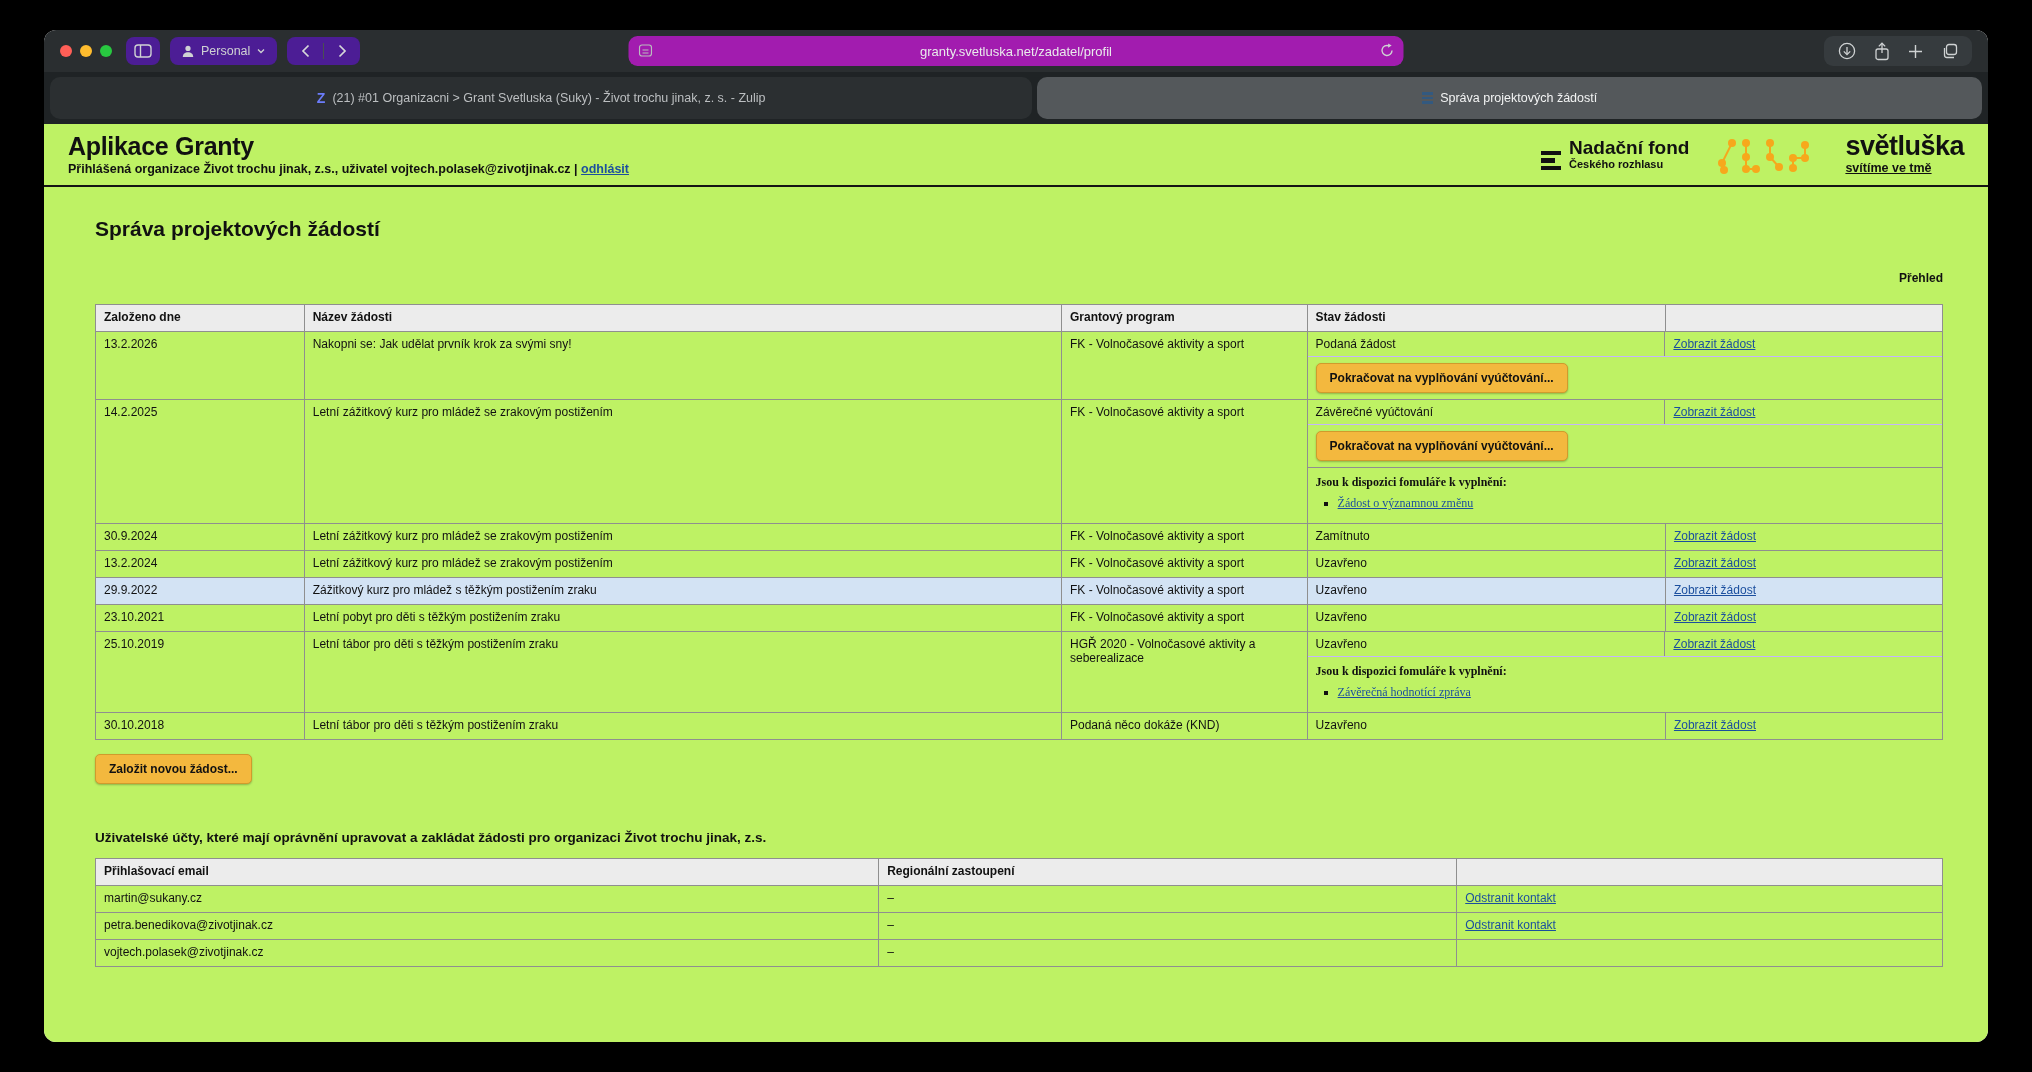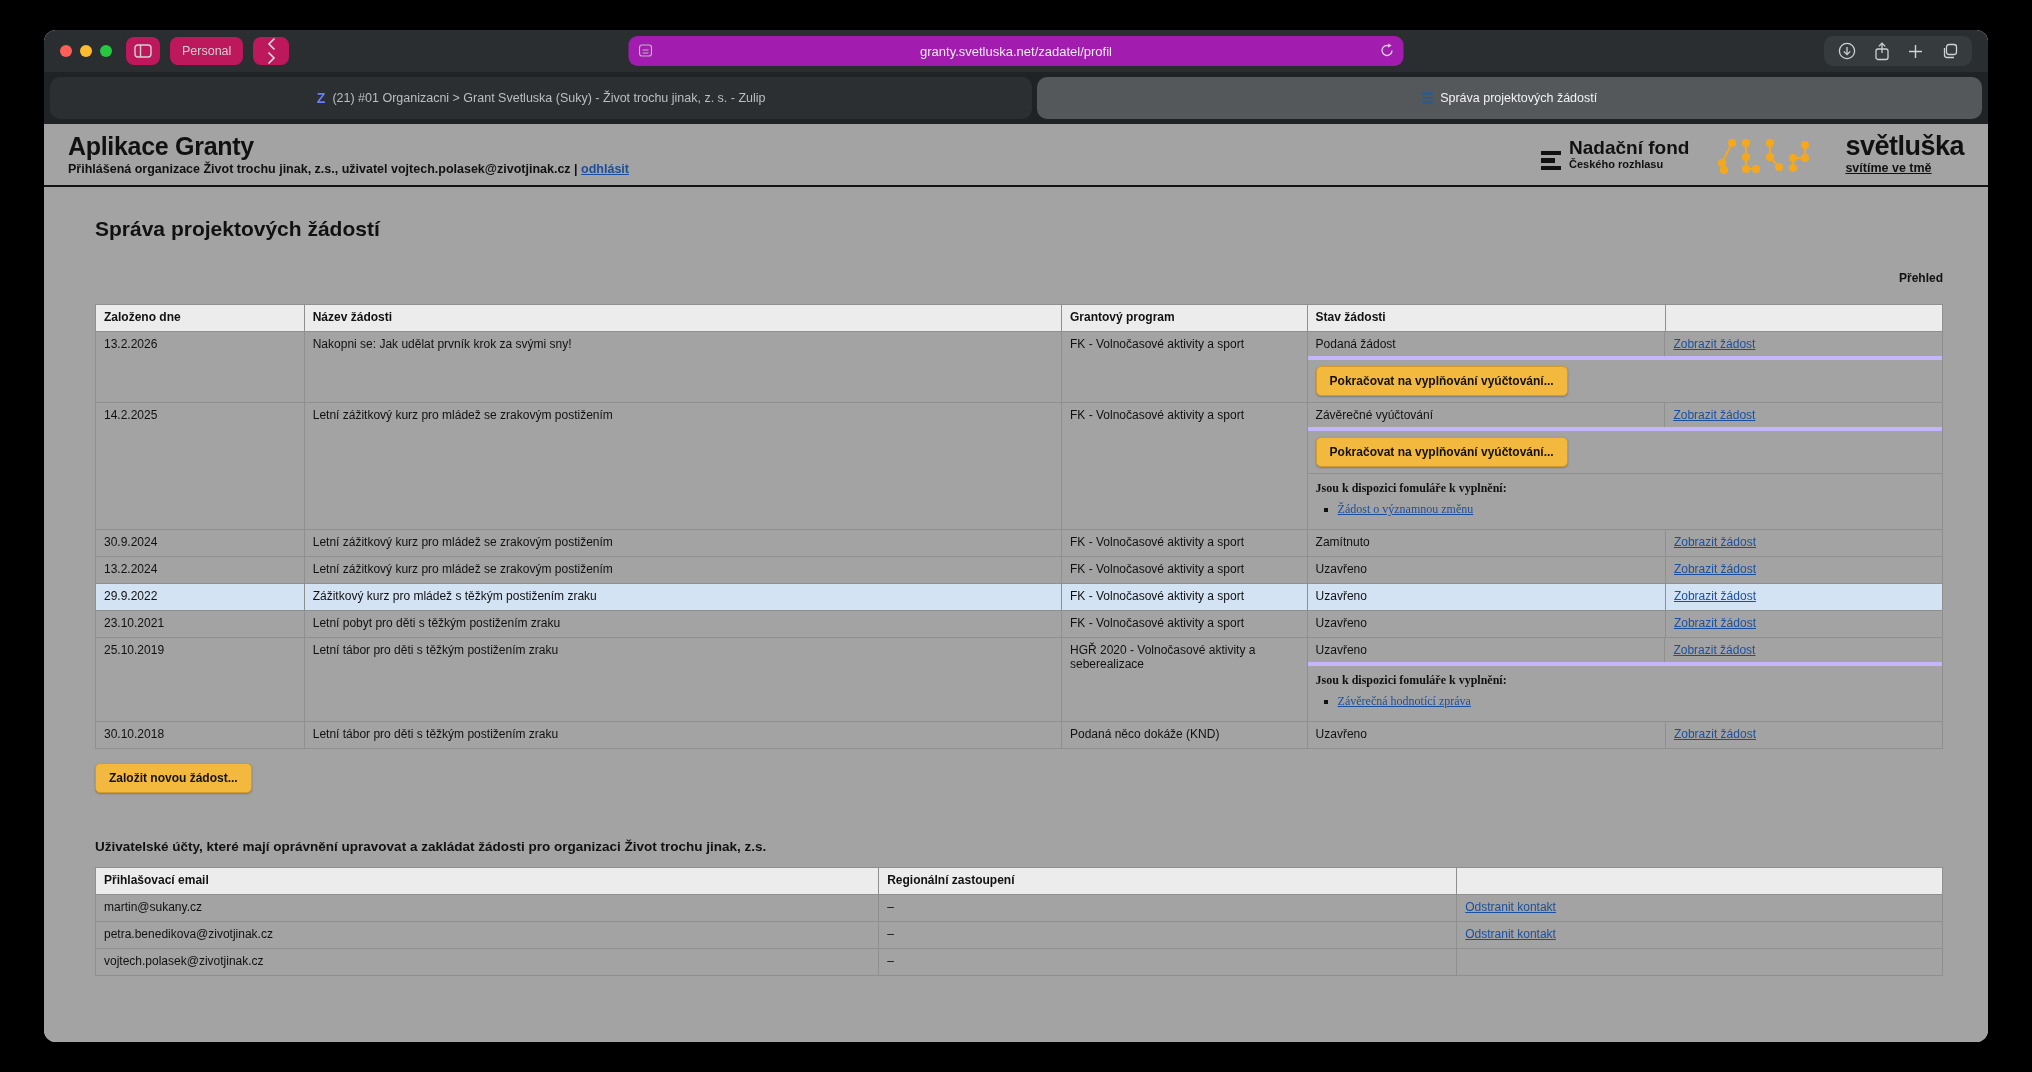--- a/index.html
+++ b/index.html
@@ -8,22 +8,22 @@
 
   .window { position:absolute; left:44px; top:30px; width:1944px; height:1012px;
             border-radius:12px; overflow:hidden; background:#fff; display:flex; flex-direction:column; }
 
   
   .toolbar { height:42px; background:#2a2e30; flex-shrink:0; display:flex; align-items:center;
              padding:0 16px; position:relative; }
   .traffic { display:flex; gap:8px; margin-right:14px; }
   .dot { width:12px; height:12px; border-radius:50%; }
   .dot.red{background:#ff5f57;} .dot.yellow{background:#febc2e;} .dot.green{background:#28c840;}
-  .pill { background:#be185d; border-radius:8px; height:28px; display:flex; align-items:center;
-          color:#cfd2d3; margin-right:10px;flex-direction:column; }
+  .pill { background:#4c1d95; border-radius:8px; height:28px; display:flex; align-items:center;
+          color:#cfd2d3; margin-right:10px; }
   .pill.square { width:34px; justify-content:center; }
   .profile { padding:0 12px; gap:7px; font-size:12.5px; }
   .navpair { padding:0; }
   .navbtn { width:36px; height:28px; display:flex; align-items:center; justify-content:center; }
   .navdiv { width:1px; height:16px; background:#4a4f52; }
   .urlbar { position:absolute; left:50%; transform:translateX(-50%); width:775px; height:30px;
             background:#a21caf; border-radius:9px; display:flex; align-items:center; justify-content:center;
             color:#e9ebec; font-size:13px; }
   .urlbar .site-ico { position:absolute; left:10px; top:8px; }
   .urlbar .reload { position:absolute; right:9px; top:7px; cursor:default; }
@@ -36,21 +36,21 @@
               gap:5px; padding:0 6px; }
   .tab { height:42px; border-radius:10px; display:flex; align-items:center; justify-content:center;
          gap:7px; font-size:12.5px; overflow:hidden; white-space:nowrap; }
   .tab.inactive { background:#2b2f31; color:#bcbfc1; flex:1.04; }
   .tab.active { background:#54585b; color:#f3f4f4; flex:1; }
   .zulip-z { font-weight:bold; font-size:14px; color:#6b7cfa; }
   .fav-bars { display:flex; flex-direction:column; gap:2px; }
   .fav-bars i { display:block; width:11px; height:2.5px; background:#33597f; }
 
   
-  .webview { flex:1; background:#a3a3a3; overflow:hidden; display:flex; flex-direction:column; }
+  .webview { flex:1; background:#bef264; overflow:hidden; display:flex; flex-direction:column; }
   .site-header { display:flex; justify-content:space-between; align-items:center;
                  padding:8px 18px 9px 24px; border-bottom:2px solid #141414; flex-shrink:0; }
   .app-title { font-size:25px; font-weight:bold; color:#111; letter-spacing:-0.3px; }
   .login-line { font-size:12.5px; font-weight:bold; color:#111; margin-top:1px; }
   a { color:#1b4f9e; }
   .logos { display:flex; align-items:center; gap:26px; padding-right:6px; }
   .nf { display:flex; align-items:flex-end; gap:8px; }
   .nf-bars { display:flex; flex-direction:column; gap:3px; margin-top:5px; }
   .nf-bars i { display:block; height:4.5px; background:#111; }
   .nf-bars i:nth-child(1){width:20px;} .nf-bars i:nth-child(2){width:14px;} .nf-bars i:nth-child(3){width:20px;}
@@ -62,21 +62,21 @@
 
   .content { padding:30px 45px 0 51px; }
   .page-title { font-size:21px; font-weight:bold; color:#111; margin-bottom:30px; }
   .section-label { font-size:12px; font-weight:bold; color:#111; margin-bottom:19px;text-align:right; }
 
   table.grid { width:100%; border-collapse:collapse; font-size:12px; color:#111; }
   .grid th, .grid td { border:1px solid #8f8f8f; padding:5px 8px; text-align:left; vertical-align:top; }
   .grid th { background:#ececec; font-weight:bold; height:27px; }
   .grid td { height:27px; }
   td.cplx { padding:0; }
-  .sc-head { display:flex; border-bottom:4px solid #c4b5fd; }
+  .sc-head { display:flex; border-bottom:1px solid #c4b5fd; }
   .sc-status { width:56.4%; padding:5px 8px; border-right:1px solid #8f8f8f; }
   .sc-link { flex:1; padding:5px 8px; }
   .sc-action { padding:6px 8px; }
   .sc-forms { border-top:1px solid #8f8f8f; padding:7px 8px 4px;font-family:Liberation Serif, serif; }
   .sc-forms.noline { border-top:none; }
   .sc-forms p { font-weight:bold; margin-bottom:3px; }
   .sc-forms ul { list-style:square; margin:6px 0 8px 22px; }
   tr.hl td, tr.hl .sc-status, tr.hl .sc-link { background:#d3e3f4; }
 
   .btn-orange { background:#f3b83e; border:1px solid #d09b2c; border-radius:5px; padding:7px 13px;

